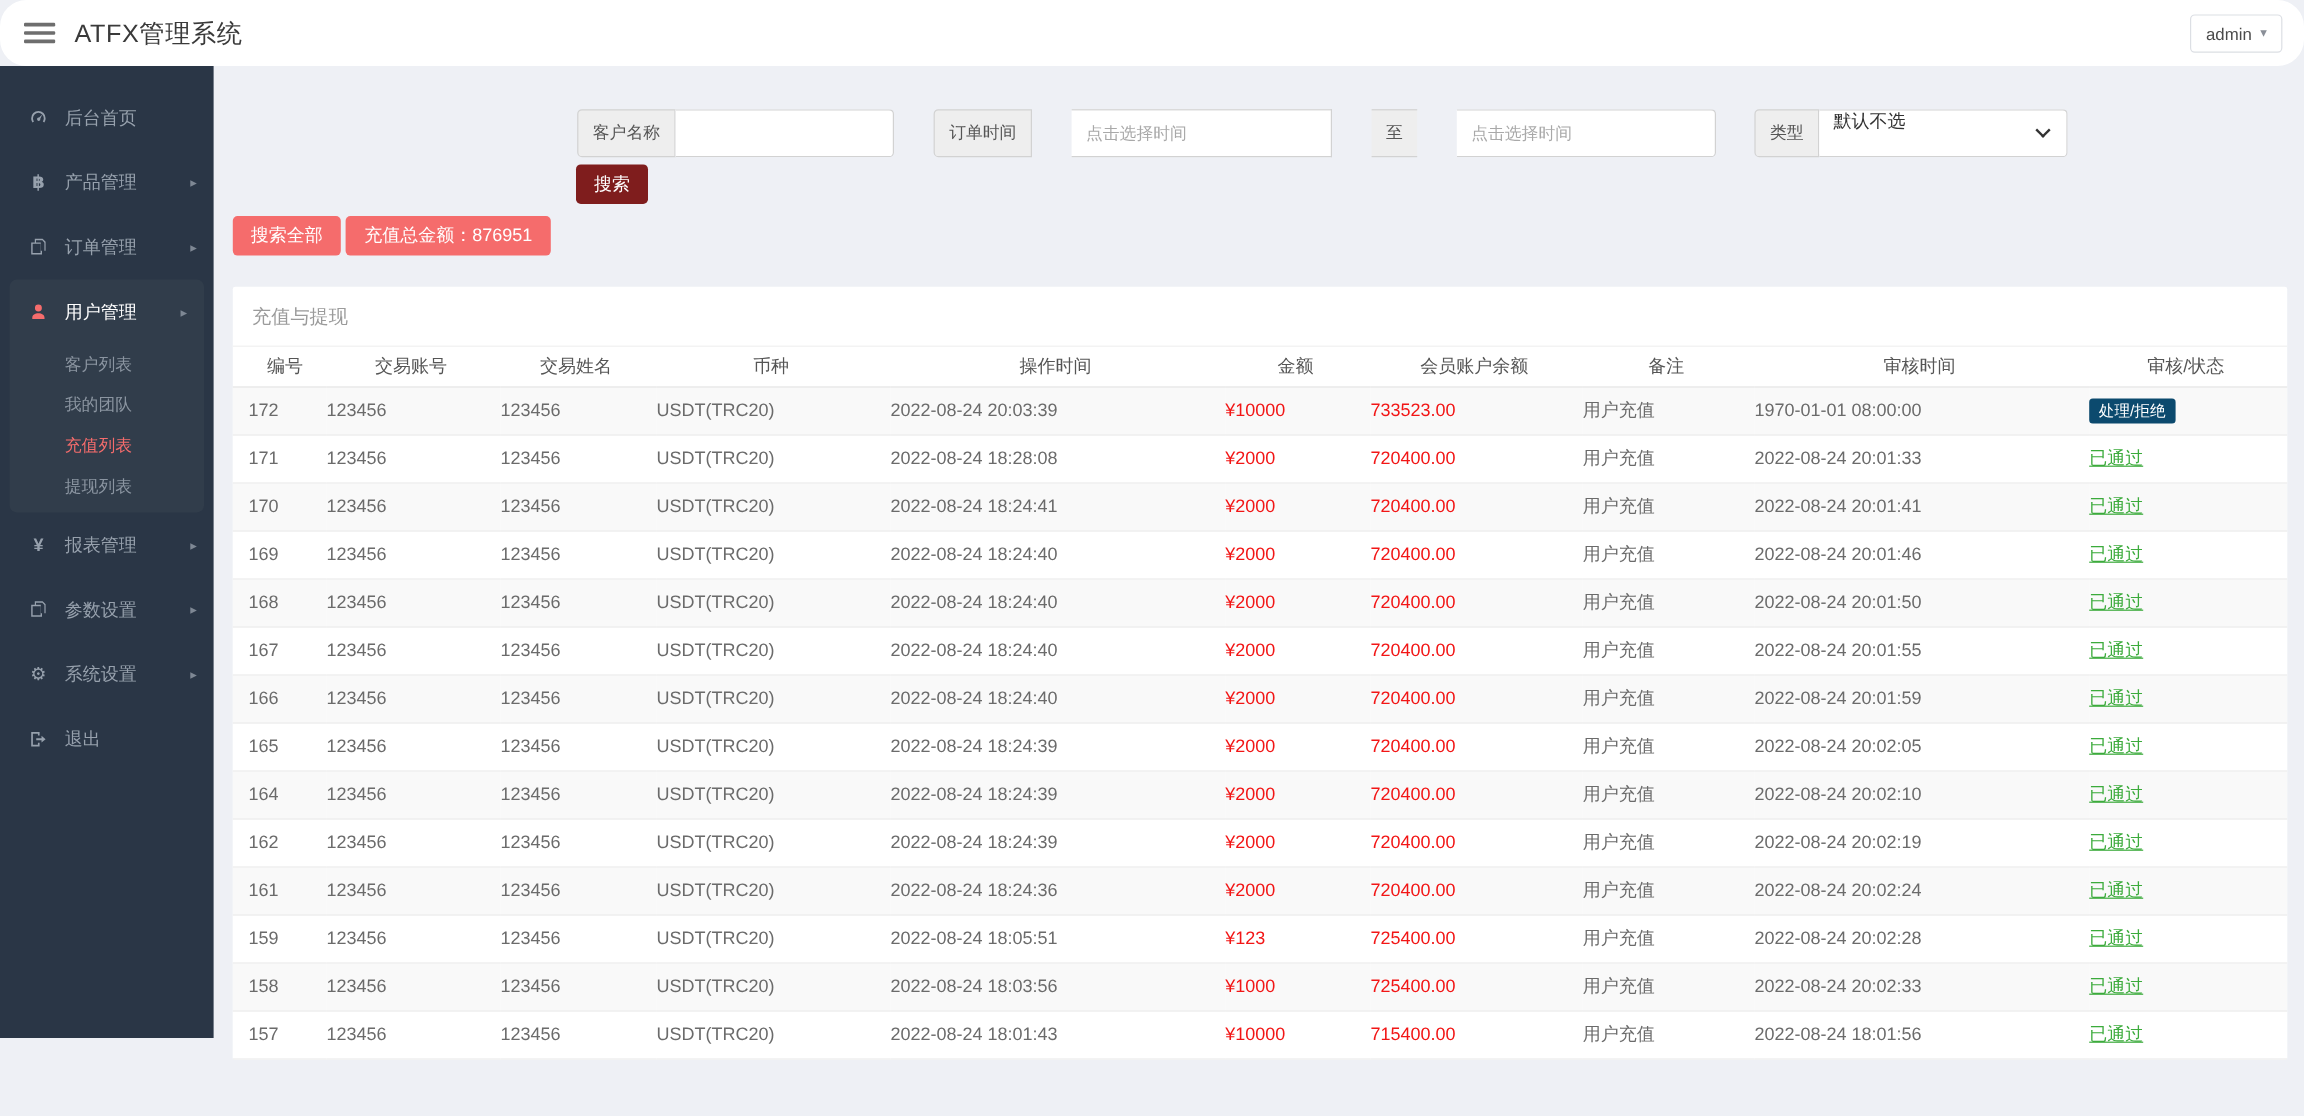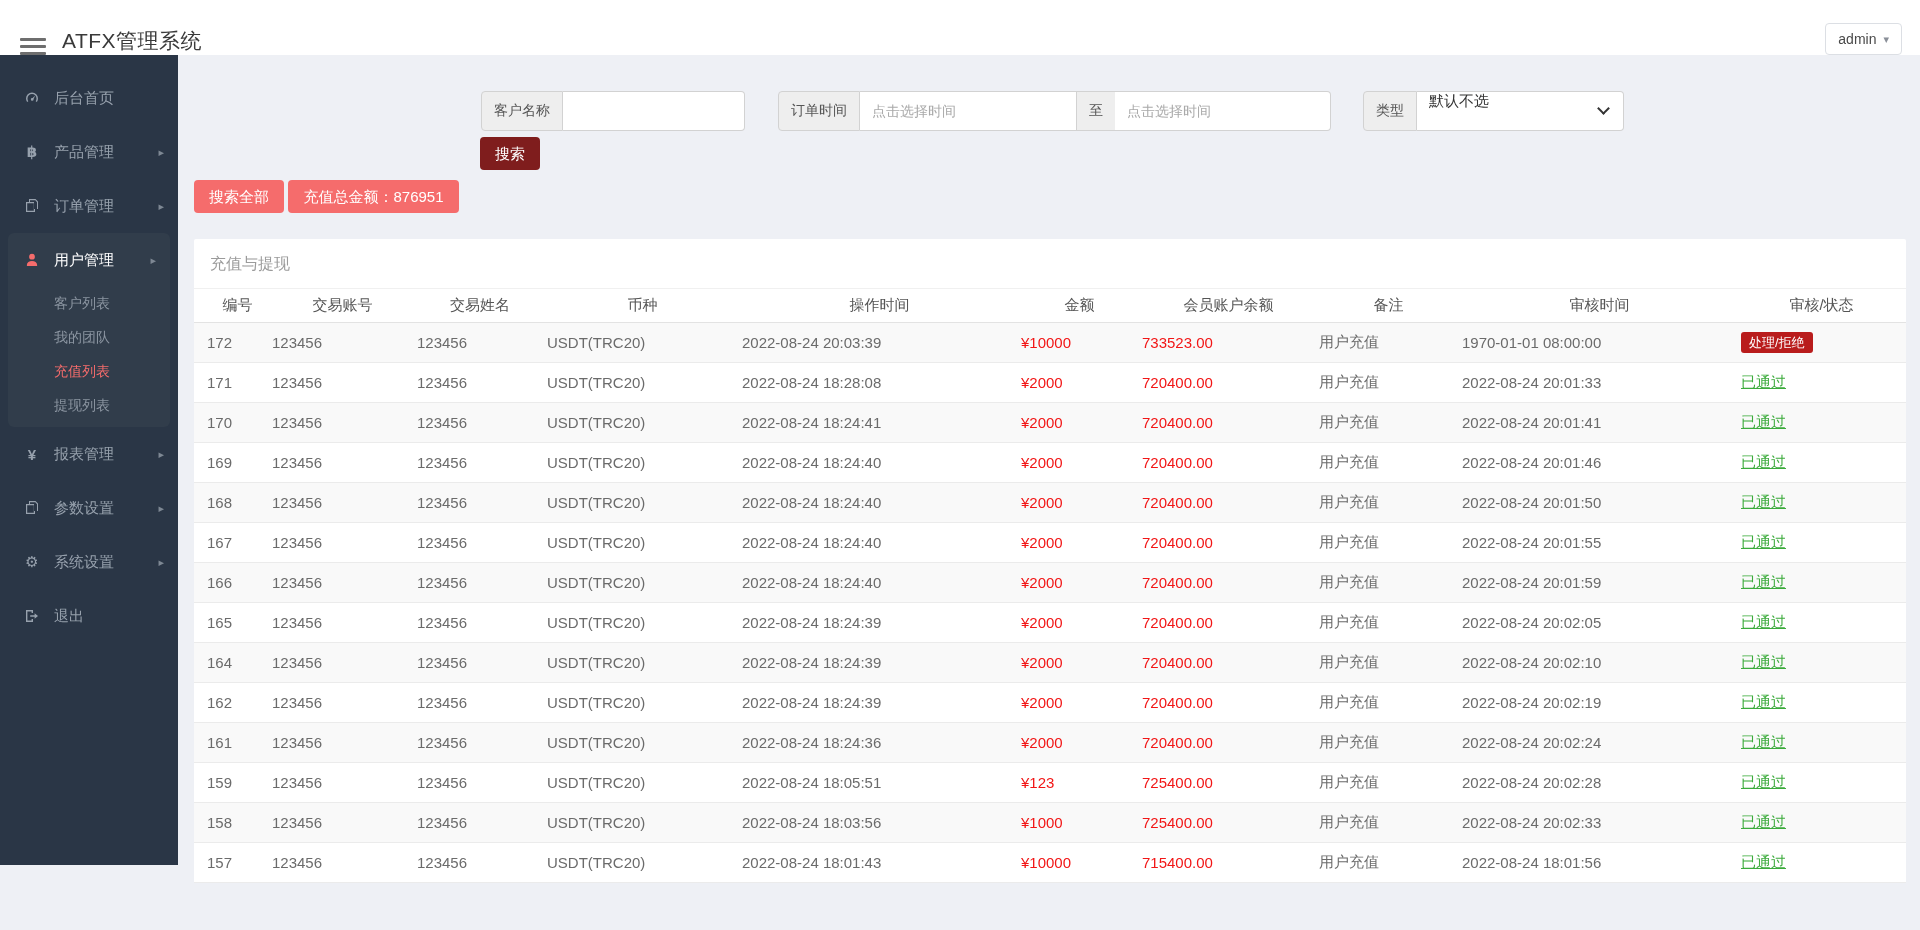--- a/index.html
+++ b/index.html
@@ -7,23 +7,23 @@
   body {
     font-family:"Liberation Sans","DejaVu Sans",sans-serif;
     background:#eef0f5;
     color:#333;
     overflow:hidden;
   }
 
   
   .topbar {
     height:55px; background:#fff;
-    display:flex; align-items:flex-end;
+    display:flex; align-items:center;
     padding:0 18px 0 20px;
-    position:relative; z-index:5;
+    position:relative; z-index:5;border-radius:22px;
   }
   .hamburger { width:26px; display:flex; flex-direction:column; gap:4px; cursor:pointer; }
   .hamburger span { display:block; height:3px; background:#6e6e6e; border-radius:1px; }
   .app-title { font-size:21px; color:#3a3a3a; margin-left:16px; font-weight:500; letter-spacing:.5px; }
   .topbar-spacer { flex:1; }
   .user-dd {
     border:1px solid #dcdfe4; border-radius:4px; background:#fff;
     padding:7px 12px; font-size:14px; color:#4a4a4a;
     display:flex; align-items:center; gap:7px; cursor:pointer;
   }
@@ -66,21 +66,21 @@
   .igroup .addon.mid { border-left:0; border-right:0; }
   .igroup input {
     border:1px solid #d2d2d2; border-left:0; outline:none;
     font-size:14px; color:#333; padding:0 12px; background:#fff;
     font-family:inherit;
   }
   .igroup input::placeholder { color:#a9a9a9; }
   .igroup input:last-child, .igroup .sel:last-child { border-radius:0 4px 4px 0; }
   .g1 { margin-left:287px; }
   .g1 input { width:182px; }
-  .g2 { margin-left:33px; }
+  .g2 { margin-left:33px;gap:33px; }
   .g2 input { width:217px; }
   .g2 input.second { width:216px; }
   .g3 { margin-left:32px; }
   .sel {
     position:relative; width:207px; border:1px solid #d2d2d2; border-left:0;
     background:#fff; display:flex; padding:0 12px;
     font-size:15px; color:#333; cursor:pointer;
   }
   .sel .chevron {
     position:absolute; right:15px; top:14px; width:9px; height:9px;
@@ -113,21 +113,21 @@
   td {
     font-size:15px; color:#6b6b6b; padding:0 4px 0 0; height:40px;
     border-bottom:1px solid #ebebeb;
   }
   th:first-child, td:first-child { padding-left:13px; }
   tbody tr:nth-child(odd) { background:#f9f9f9; }
   tbody tr:nth-child(even) { background:#fff; }
   td.red { color:#f21616; }
   .status-pass { color:#3cab3c; text-decoration:underline; cursor:pointer; }
   .status-badge {
-    display:inline-block; background:#b91c1c; color:#fff; font-size:13px;
+    display:inline-block; background:#0c4a6e; color:#fff; font-size:13px;
     border-radius:3px; padding:4px 8px; line-height:1; cursor:pointer;
   }
 </style>
 </head>
 <body>
 
 <div class="topbar">
   <div class="hamburger">
       <span></span>
       <span></span>

